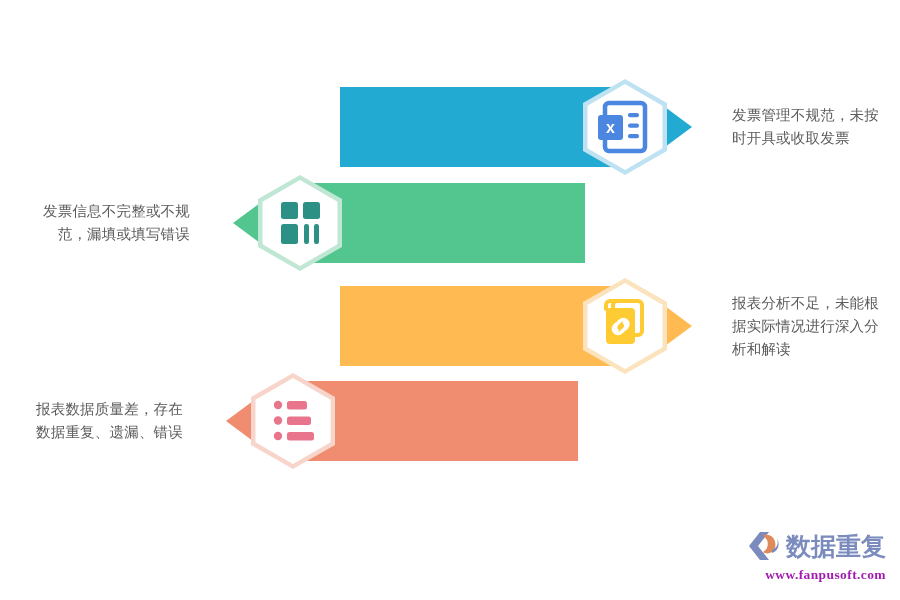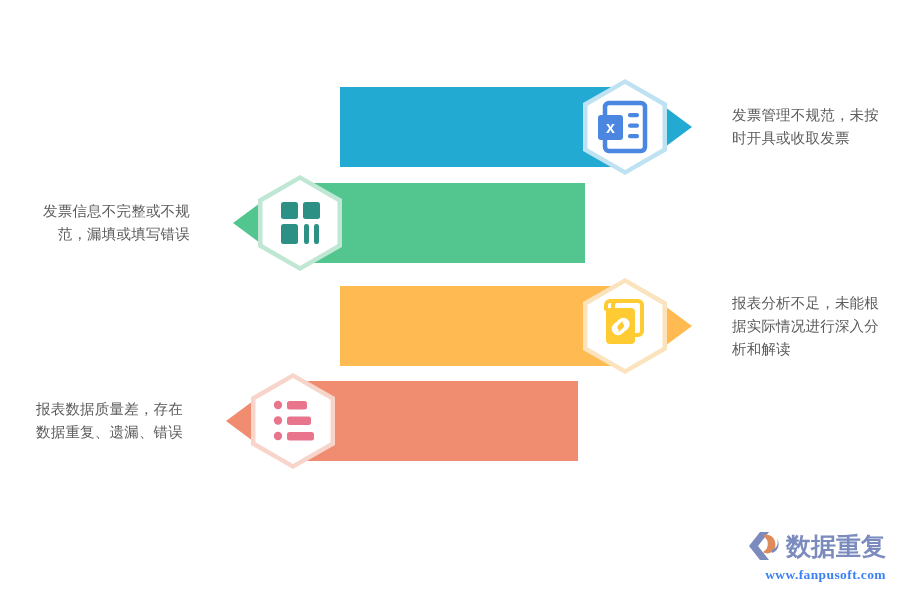--- a/index.html
+++ b/index.html
@@ -66,21 +66,21 @@
     font-weight: bold;
     color: #7b8bbd;
     letter-spacing: 0px;
     font-family: "DejaVu Sans", sans-serif;
     line-height: 1;
   }
   #wm-url {
     margin-top: 1px;
     font-size: 13.5px;
     font-weight: bold;
-    color: #3b82f6;
+    color: #a21caf;
     letter-spacing: 0.4px;
     font-family: "Liberation Serif", serif;
     text-align: right;
   }
 </style>
 </head>
 <body>
 
 <div id="stage">
 

